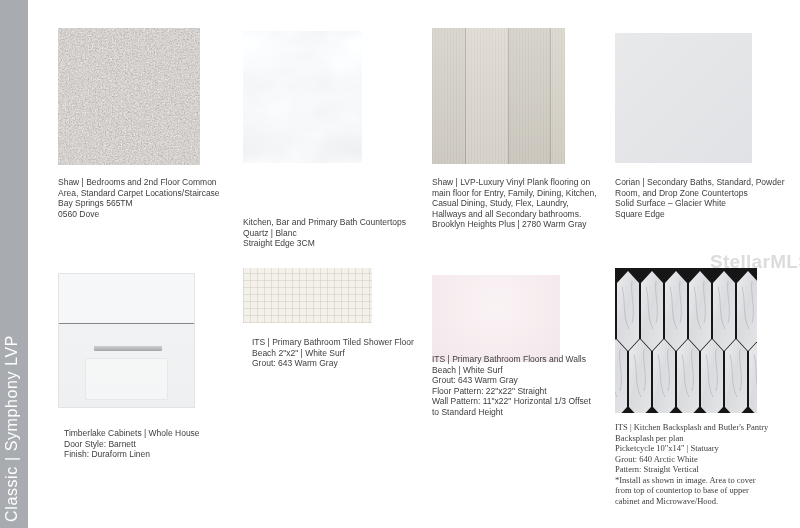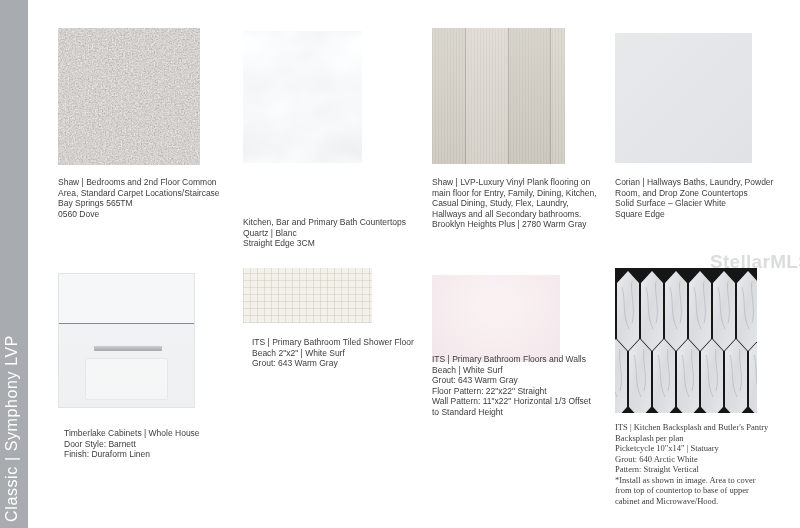--- a/index.html
+++ b/index.html
@@ -112,21 +112,21 @@
 Straight Edge 3CM</div>
 
   <div class="swatch" id="sw-lvp"></div>
   <div class="caption" id="cap-lvp">Shaw | LVP-Luxury Vinyl Plank flooring on
 main floor for Entry, Family, Dining, Kitchen,
 Casual Dining, Study, Flex, Laundry,
 Hallways and all Secondary bathrooms.
 Brooklyn Heights Plus | 2780 Warm Gray</div>
 
   <div class="swatch" id="sw-corian"></div>
-  <div class="caption" id="cap-corian">Corian | Hallways Baths, Laundry, Powder
+  <div class="caption" id="cap-corian">Corian | Secondary Baths, Standard, Powder
 Room, and Drop Zone Countertops
 Solid Surface – Glacier White
 Square Edge</div>
 
   <div class="swatch" id="sw-cabinet">
     <div class="cab-seam"></div>
     <div class="cab-handle"></div>
     <div class="cab-panel"></div>
   </div>
   <div class="caption" id="cap-cabinet">Timberlake Cabinets | Whole House

